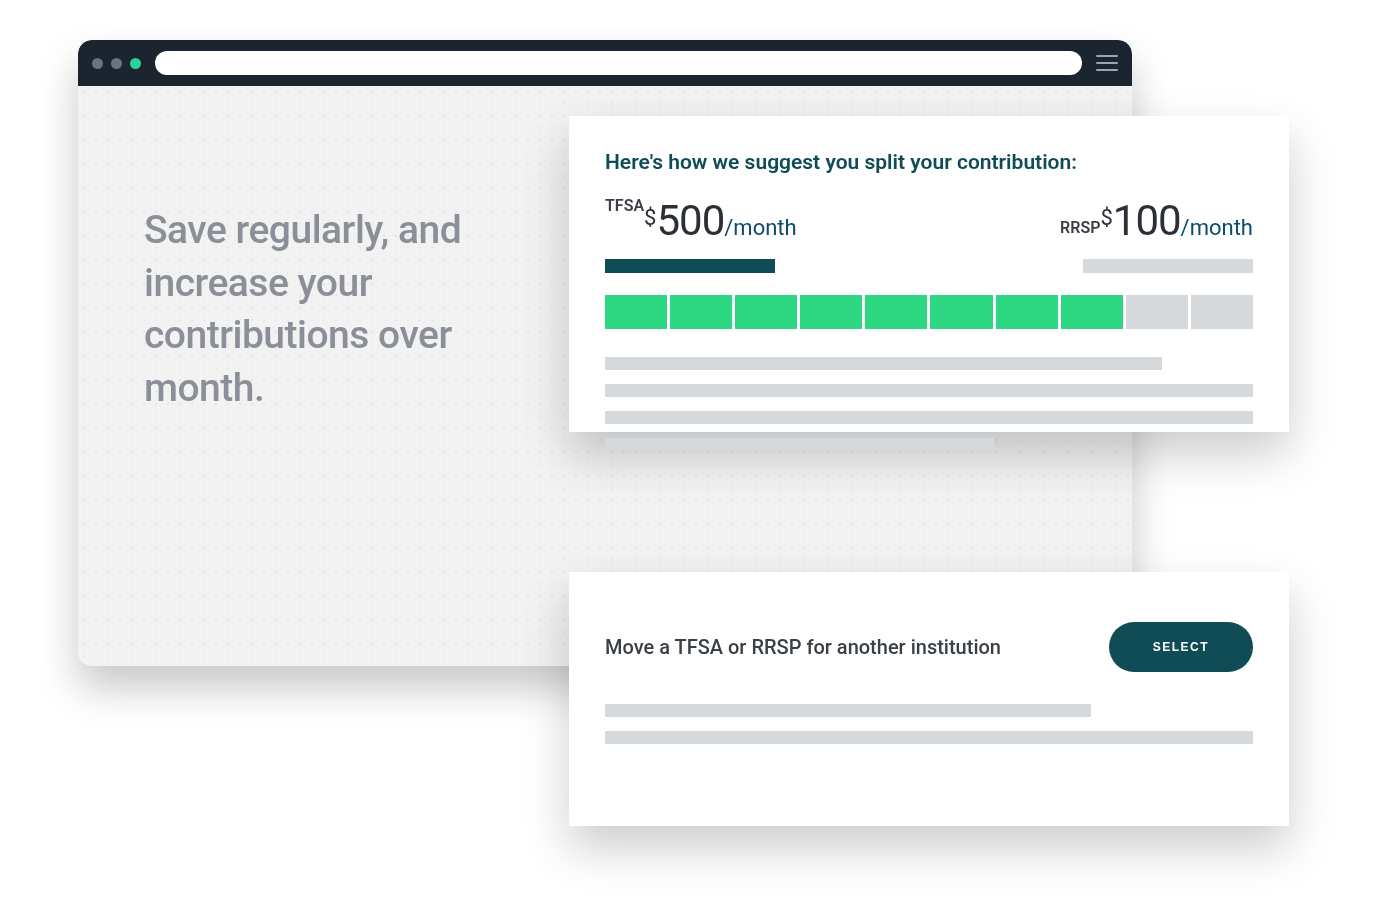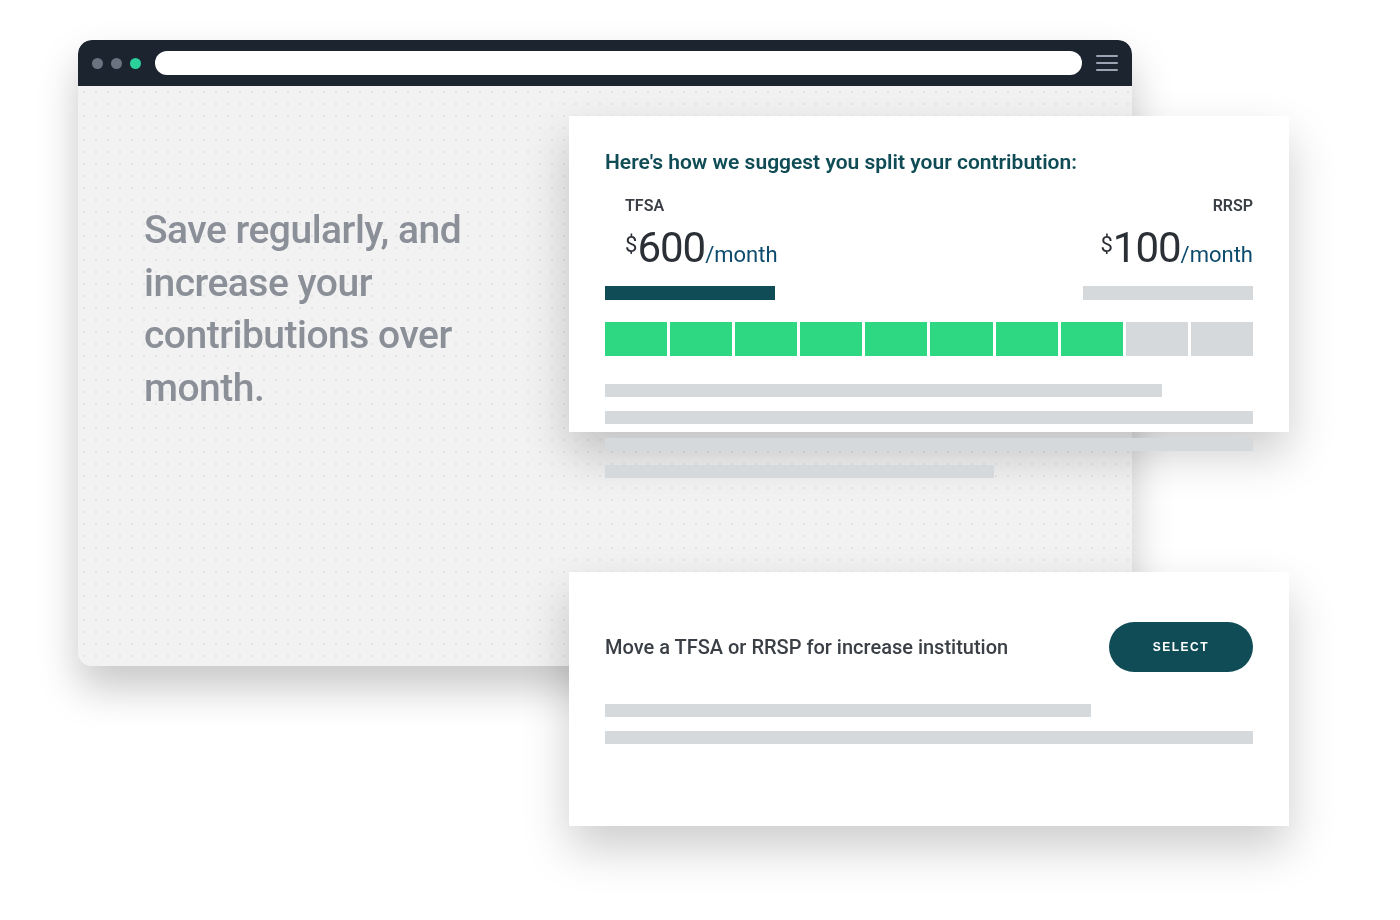--- a/index.html
+++ b/index.html
@@ -78,21 +78,21 @@
     color: #0f4c56;
     font-size: 21px;
     font-weight: 600;
     margin-bottom: 22px;
   }
   .accounts-row {
     display: flex;
     justify-content: space-between;
     margin-bottom: 14px;
   }
-  .acct { display: flex; flex-direction: column; margin-left: 20px; }
+  .acct { display: flex; flex-direction: row; }
   .acct.right { text-align: right; align-items: flex-end; }
   .acct-label { color: #3a3f46; font-weight: 600; font-size: 16px; margin-bottom: 8px; }
   .acct-amount { color: #2b2f36; font-weight: 400; }
   .acct-amount .cur { font-size: 22px; vertical-align: 10px; }
   .acct-amount .num { font-size: 42px; letter-spacing: -1px; }
   .acct-amount .per { font-size: 22px; color: #0c4a6e; }
   .underline-bars { display:flex; justify-content: space-between; margin-top: 6px; margin-bottom: 22px; }
   .u-left { width: 170px; height: 14px; background: #0f4c56; }
   .u-right{ width: 170px; height: 14px; background: #d6d9db; }
 
@@ -153,21 +153,21 @@
     </div>
   </div>
 
   <div class="card split-card">
     <div class="split-title">Here's how we suggest you split your contribution:</div>
 
     <div class="accounts-row">
       <div class="acct">
         <div class="acct-label">TFSA</div>
         <div class="acct-amount">
-          <span class="cur">$</span><span class="num">600</span><span class="per">/month</span>
+          <span class="cur">$</span><span class="num">500</span><span class="per">/month</span>
         </div>
       </div>
       <div class="acct right">
         <div class="acct-label">RRSP</div>
         <div class="acct-amount">
           <span class="cur">$</span><span class="num">100</span><span class="per">/month</span>
         </div>
       </div>
     </div>
 
@@ -192,21 +192,21 @@
     <div class="sk-lines">
       <div class="sk w1"></div>
       <div class="sk w2"></div>
       <div class="sk w3"></div>
       <div class="sk w4"></div>
     </div>
   </div>
 
   <div class="card move-card">
     <div class="move-row">
-      <div class="move-text">Move a TFSA or RRSP for increase institution</div>
+      <div class="move-text">Move a TFSA or RRSP for another institution</div>
       <button class="select-btn">SELECT</button>
     </div>
     <div class="move-sk">
       <div class="sk a"></div>
       <div class="sk b"></div>
     </div>
   </div>
 
 </div>
 

